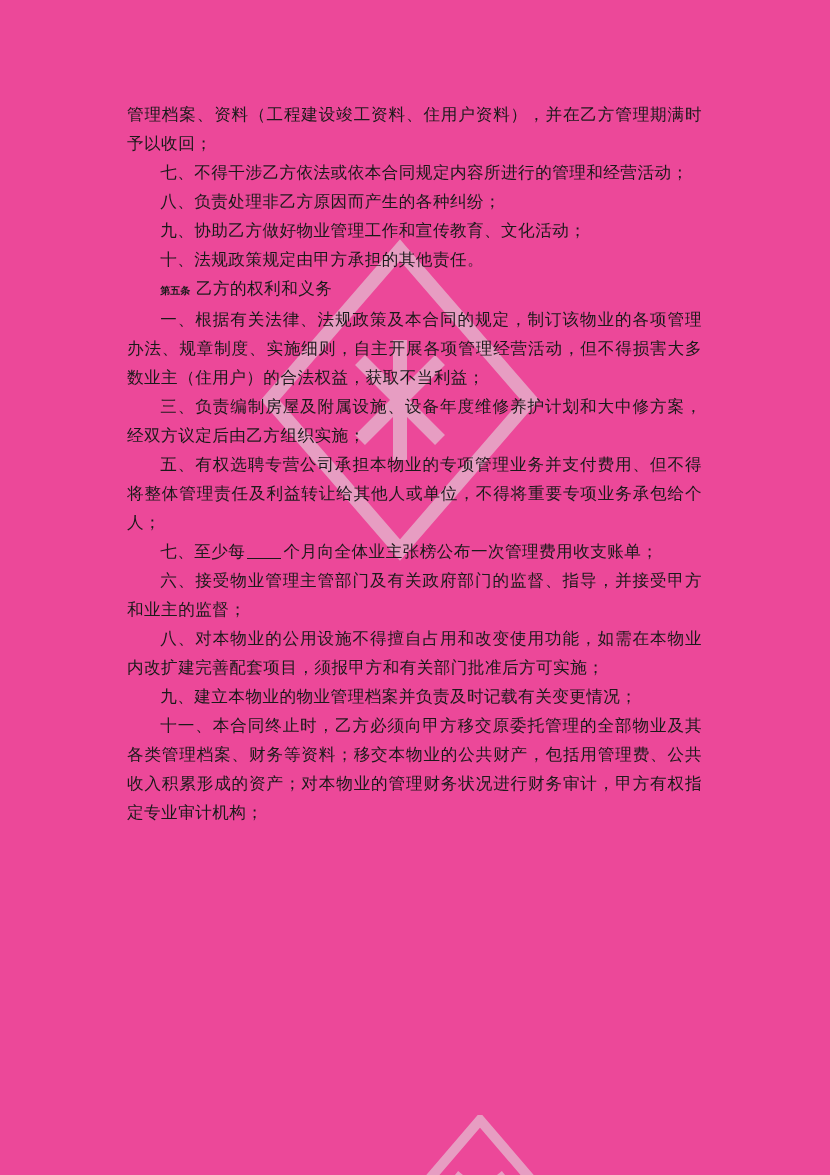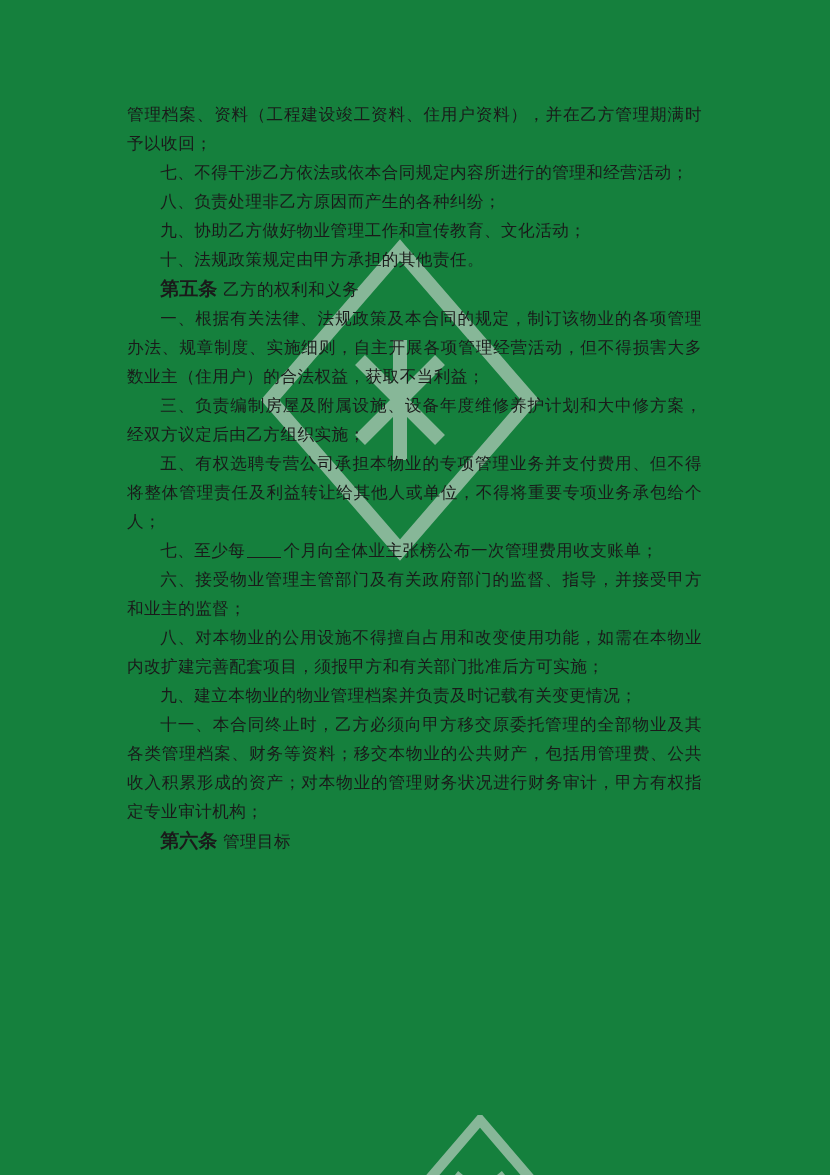--- a/index.html
+++ b/index.html
@@ -1,31 +1,31 @@
 <!DOCTYPE html>
 <html><head>
 <meta charset="utf-8">
 <style>
   html, body { margin: 0; padding: 0; background: #ffffff; }
   body { width: 830px; height: 1175px; position: relative; overflow: hidden; }
   .page {
-    position: absolute; left: 0; top: 0; width: 830px; height: 1175px; background: #15803d;
+    position: absolute; left: 0; top: 0; width: 830px; height: 1175px; background: #ec4899;
   }
   .watermark {
     position: absolute; pointer-events: none; opacity: 0.55;
   }
   .content {
     position: absolute; left: 127px; top: 100px; width: 575px;
     font-family: "DejaVu Serif", "Liberation Serif", serif;
     font-size: 16.6px; line-height: 29px; color: #1a1a1a;
     text-align: justify; letter-spacing: 0.45px;
   }
   .content p { margin: 0; }
   .content p.indent { text-indent: 2em; }
-  .heading .label { font-family: Liberation Sans, sans-serif; font-weight: bold; font-size: 19px; letter-spacing: 0; }
+  .heading .label { font-family: Liberation Sans, sans-serif; font-weight: bold; font-size: 10px; letter-spacing: 0; }
   .blank { display: inline-block; width: 34px; border-bottom: 1px solid #1a1a1a; height: 18px; vertical-align: -2px; margin: 0 2px; }
 </style>
 </head>
 <body>
 
 <div class="page">
 
   <svg class="watermark" style="left:250px;top:230px;" width="300" height="340" viewBox="0 0 300 340">
     <g fill="none" stroke="#e4e4e4" stroke-width="14">
       <path d="M150 20 L280 170 L150 320 L20 170 Z"></path>
@@ -50,15 +50,14 @@
 
     <p class="indent">一、根据有关法律、法规政策及本合同的规定，制订该物业的各项管理办法、规章制度、实施细则，自主开展各项管理经营活动，但不得损害大多数业主（住用户）的合法权益，获取不当利益；</p>
     <p class="indent">三、负责编制房屋及附属设施、设备年度维修养护计划和大中修方案，经双方议定后由乙方组织实施；</p>
     <p class="indent">五、有权选聘专营公司承担本物业的专项管理业务并支付费用、但不得将整体管理责任及利益转让给其他人或单位，不得将重要专项业务承包给个人；</p>
     <p class="indent"><span>七、至少每</span><span class="blank"></span><span>个月向全体业主张榜公布一次管理费用收支账单；</span></p>
     <p class="indent">六、接受物业管理主管部门及有关政府部门的监督、指导，并接受甲方和业主的监督；</p>
     <p class="indent">八、对本物业的公用设施不得擅自占用和改变使用功能，如需在本物业内改扩建完善配套项目，须报甲方和有关部门批准后方可实施；</p>
     <p class="indent">九、建立本物业的物业管理档案并负责及时记载有关变更情况；</p>
     <p class="indent">十一、本合同终止时，乙方必须向甲方移交原委托管理的全部物业及其各类管理档案、财务等资料；移交本物业的公共财产，包括用管理费、公共收入积累形成的资产；对本物业的管理财务状况进行财务审计，甲方有权指定专业审计机构；</p>
 
-    <p class="indent heading"><span class="label">第六条</span> <span>管理目标</span></p>
   </div>
 </div>
 
 </body></html>

